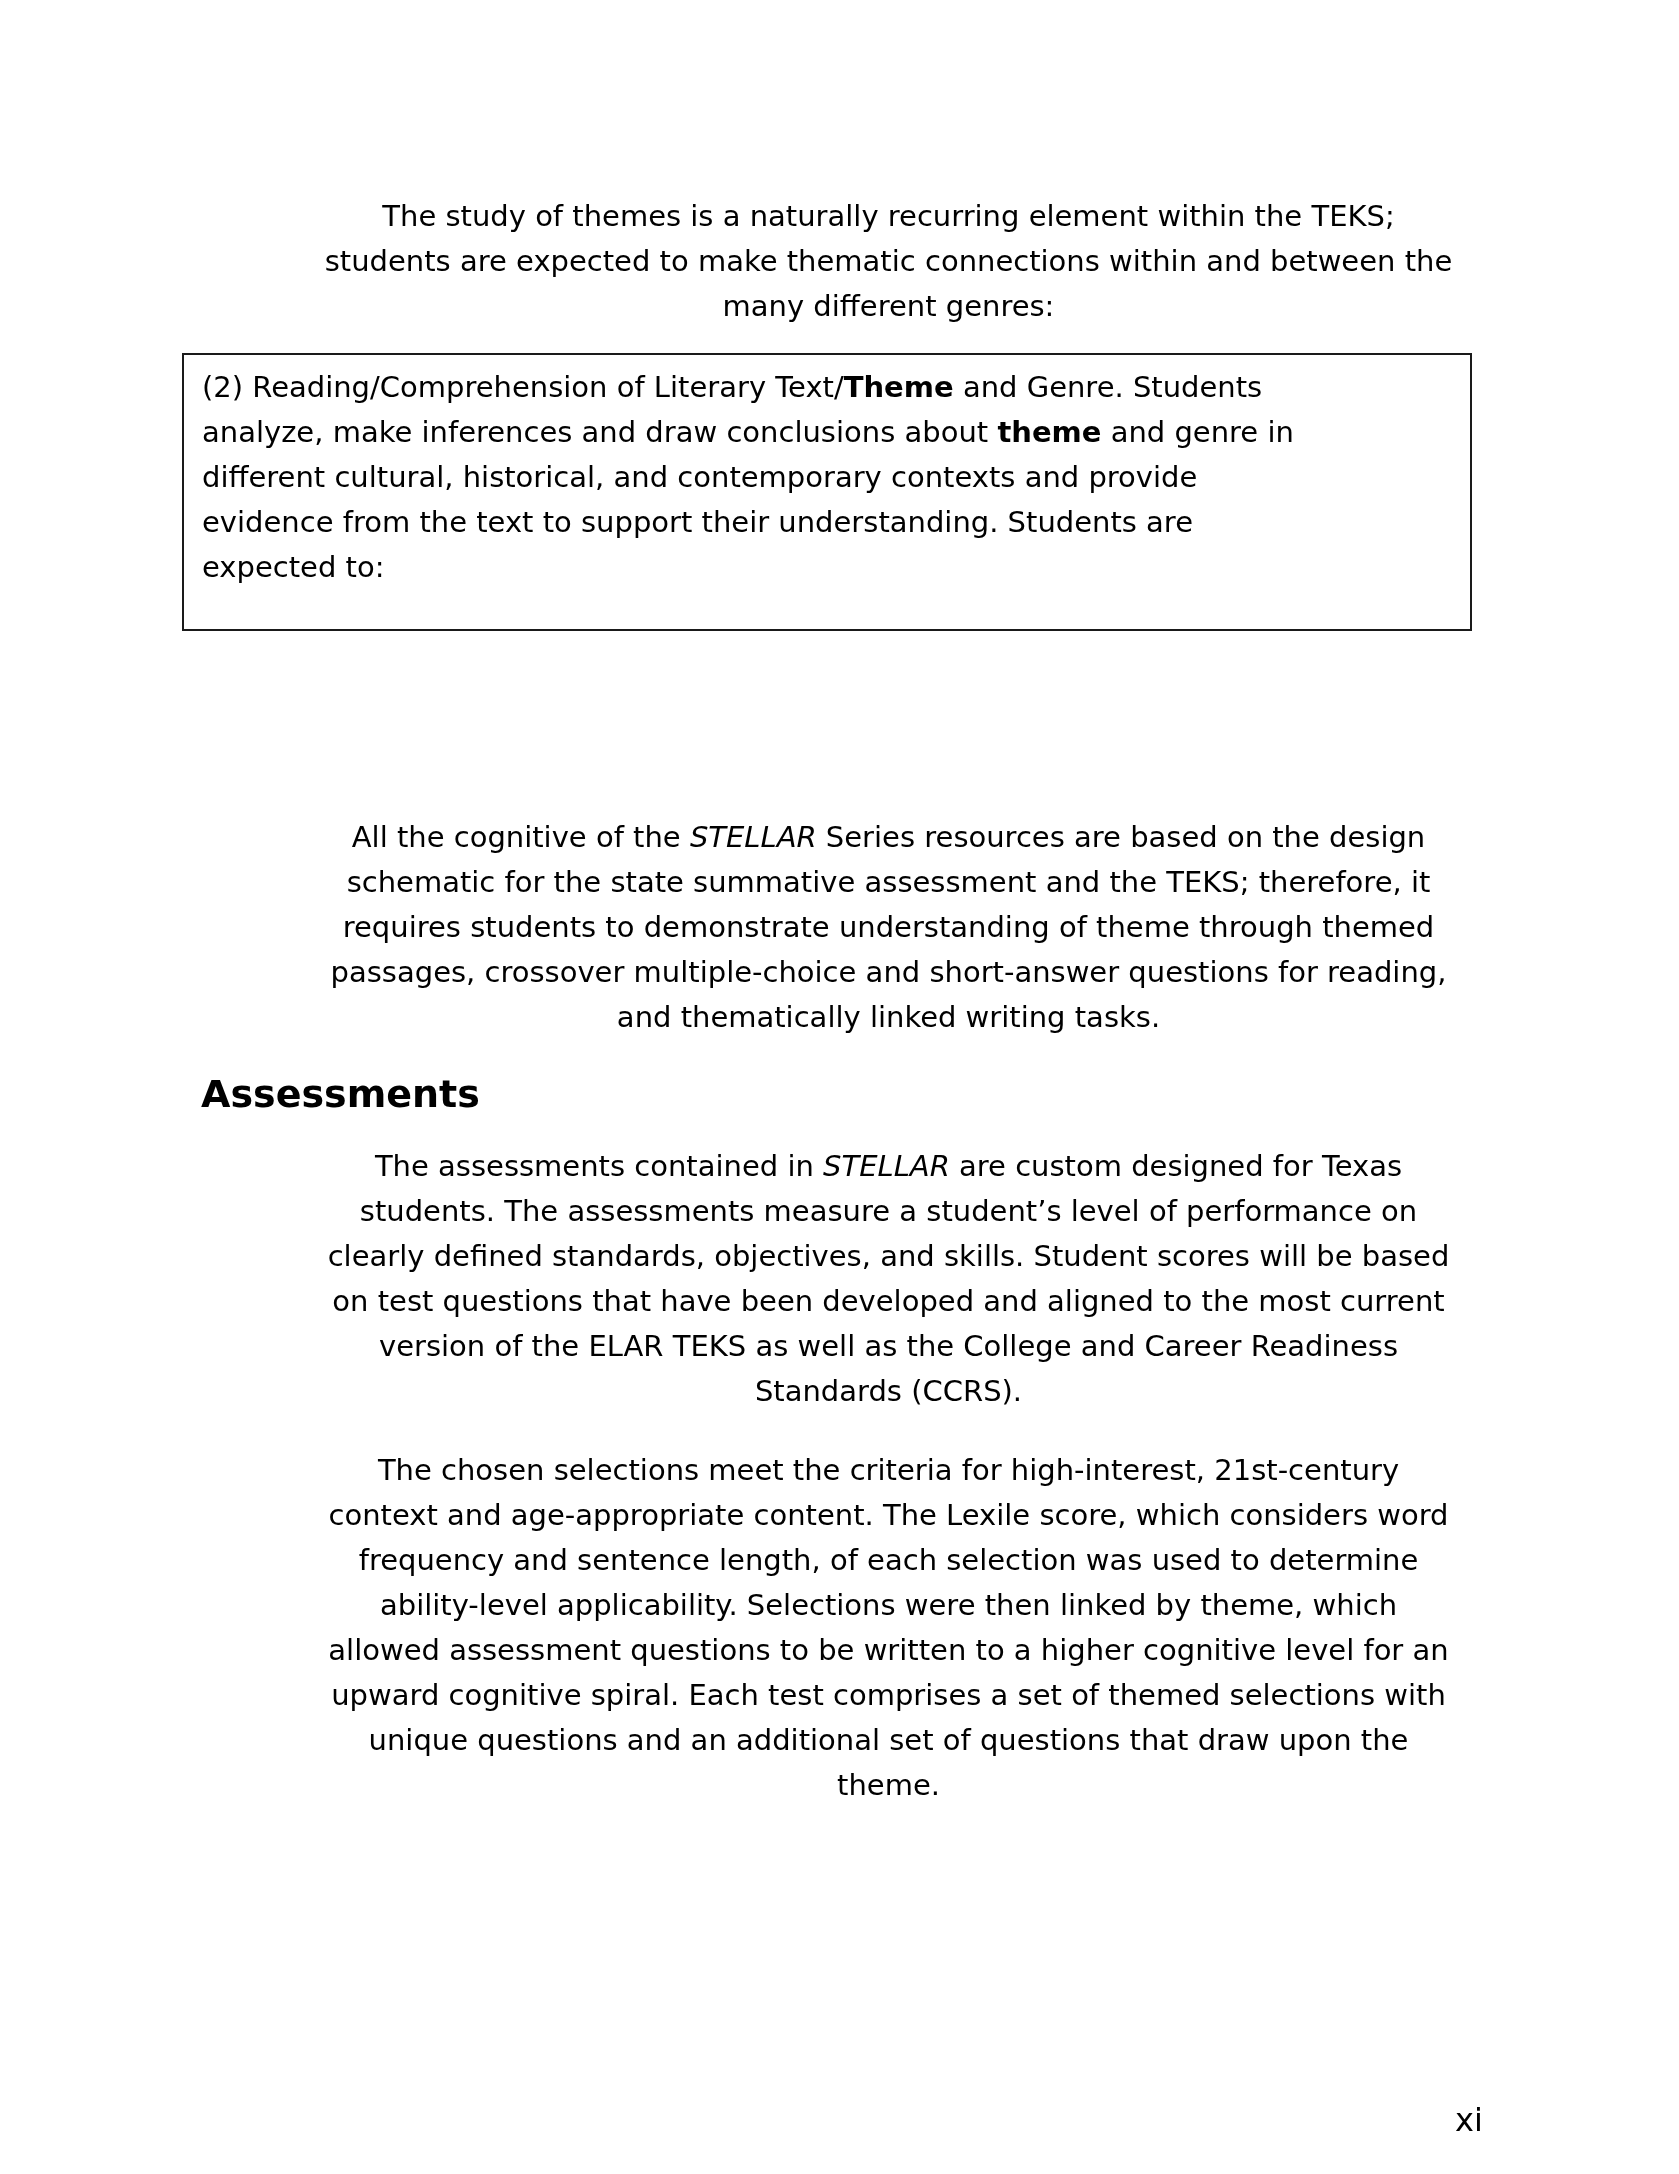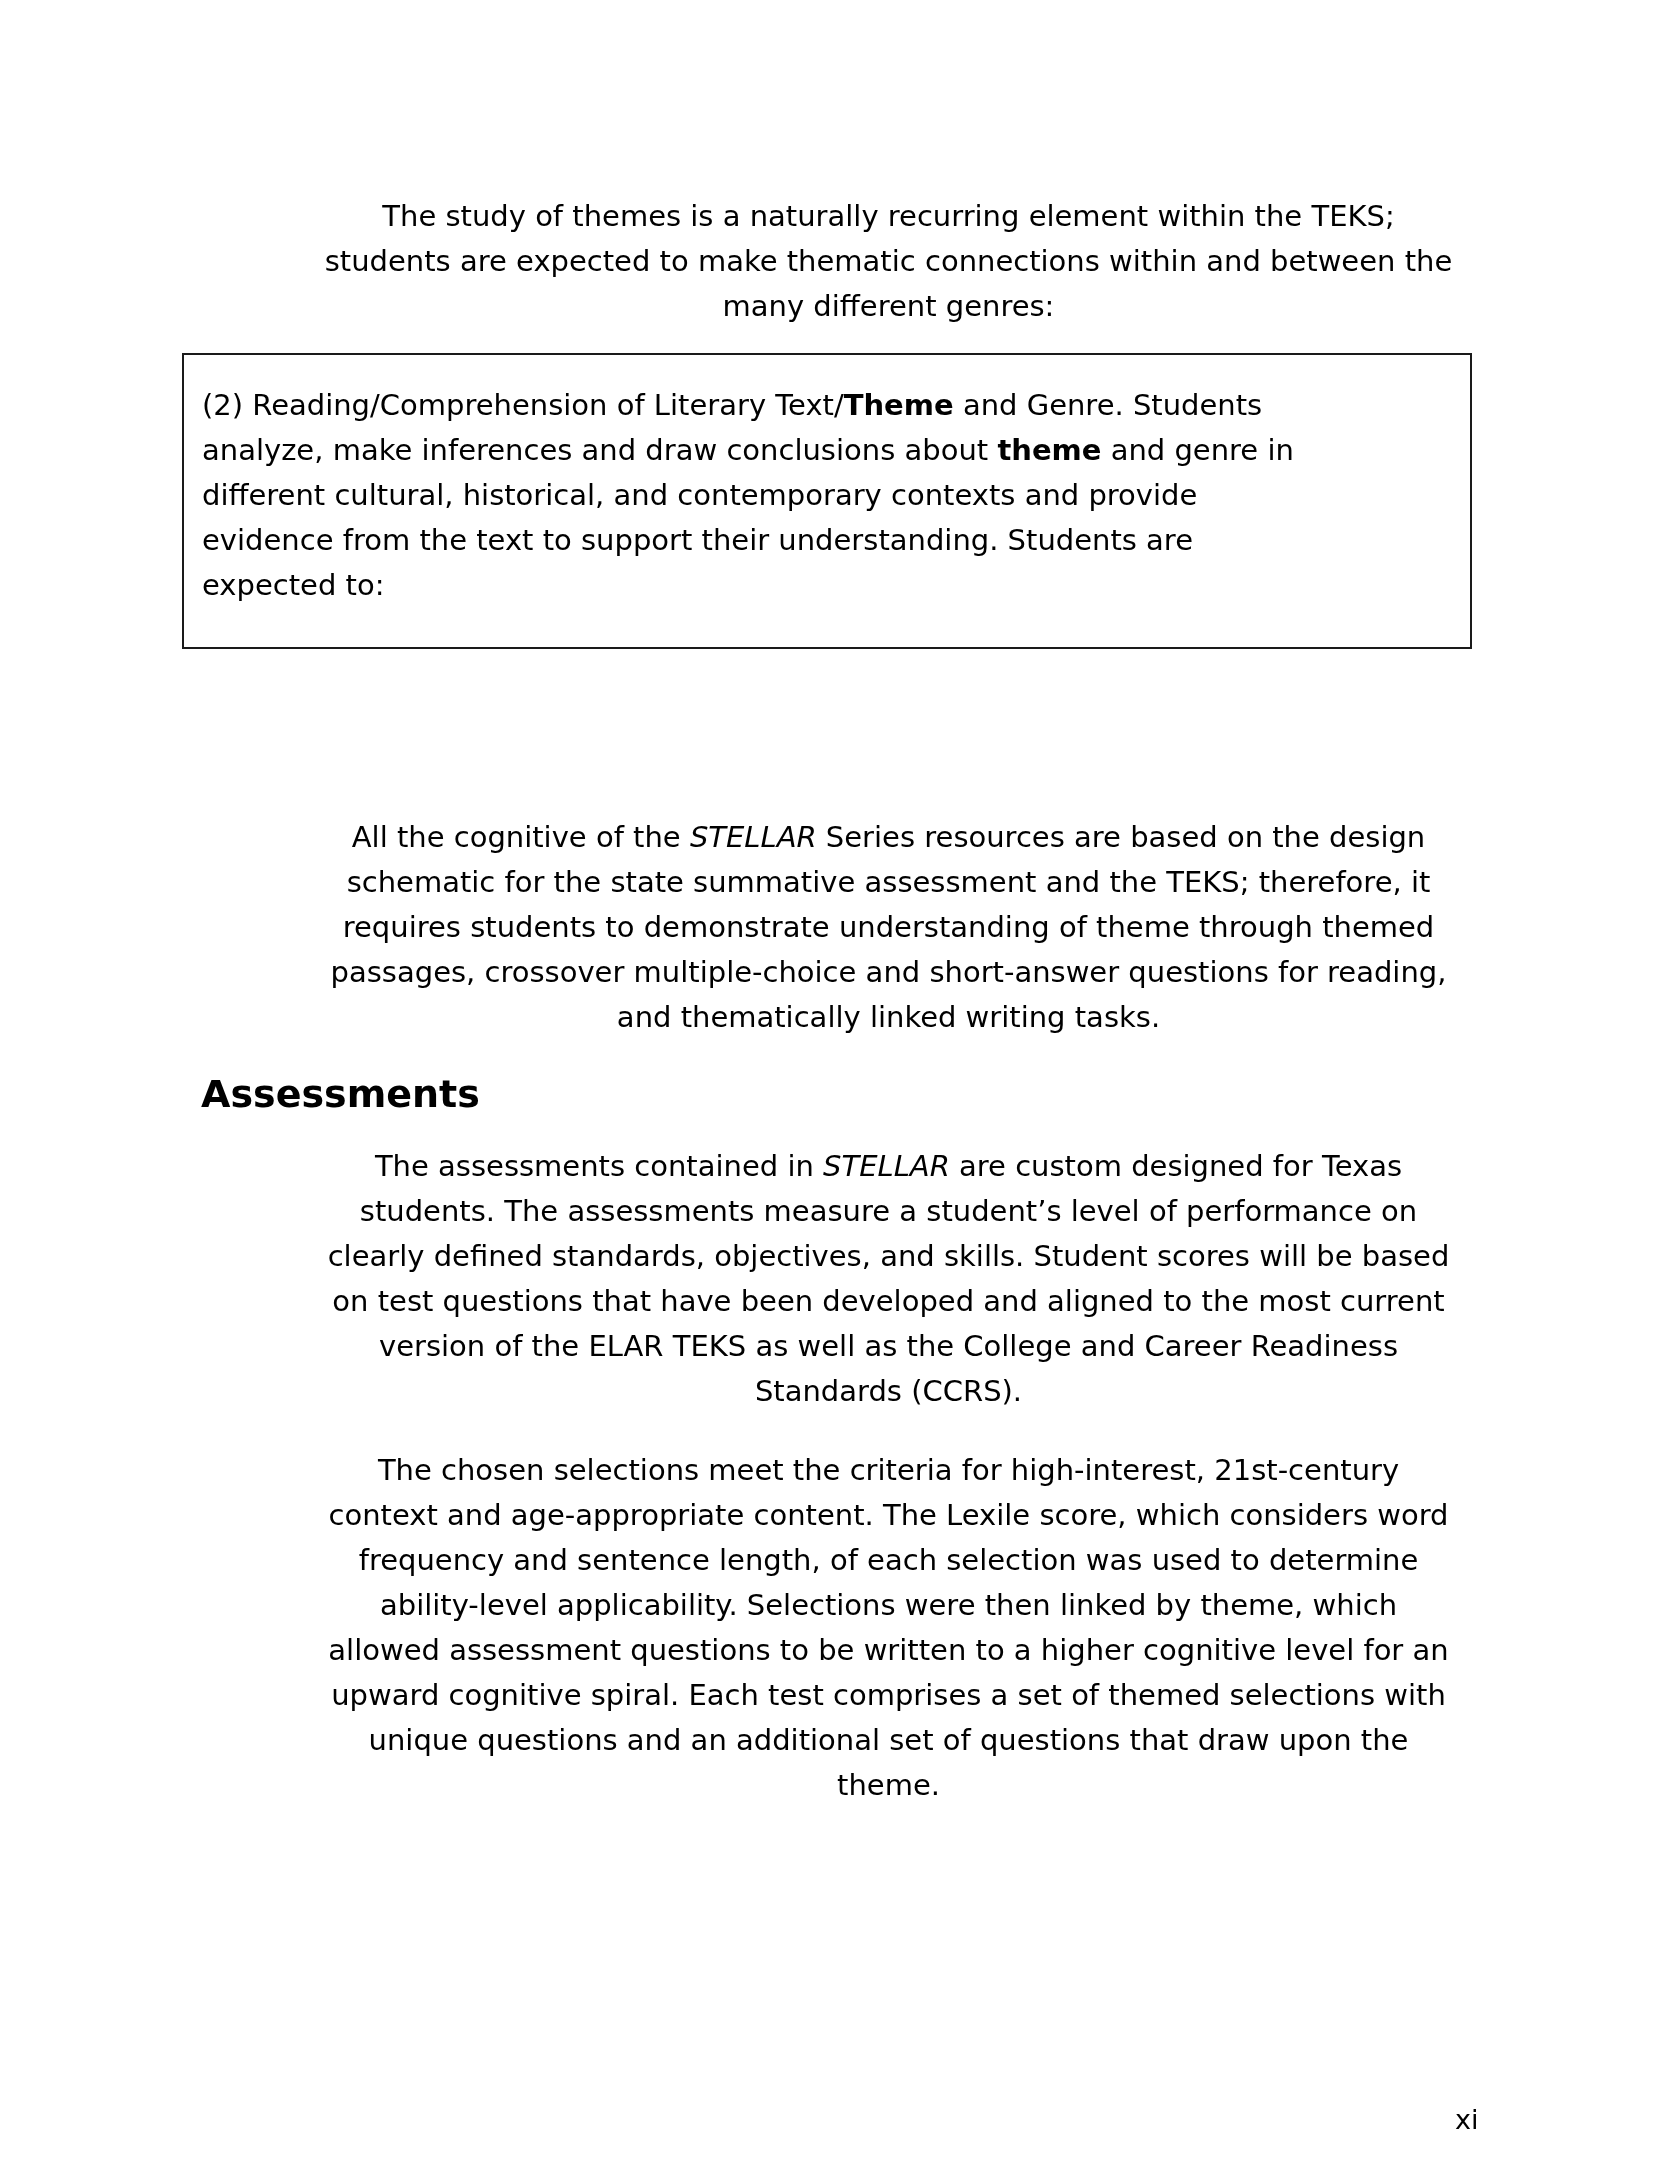--- a/index.html
+++ b/index.html
@@ -22,21 +22,21 @@
     white-space: pre-wrap;
     text-align: center;
   }
   .quote-box {
     position: absolute;
     left: 182px;
     top: 353px;
     width: 1290px;
     box-sizing: border-box;
     border: 2.8px solid #1a1a1a;
-    padding: 28px 28px 39px 18px;
+    padding: 10px 28px 39px 18px;
   }
   .box-para {
     margin: 0;
     white-space: pre-wrap;
   }
   .box-para.subpoint {
     margin-top: 24.5px;
     text-indent: 98px;
   }
   .heading {
@@ -45,21 +45,21 @@
     margin: 0;
     font-size: 38px;
     line-height: 45px;
     font-weight: bold;
     white-space: pre-wrap;
   }
   .page-number {
     position: absolute;
     left: 1455px;
     top: 2106px;
-    font-size: 27px;
+    font-size: 32px;
     line-height: 28px;
   }
   .b { font-weight: bold; }
   .i { font-style: italic; }
 </style>
 </head>
 <body>
 
 <div class="page">
 

